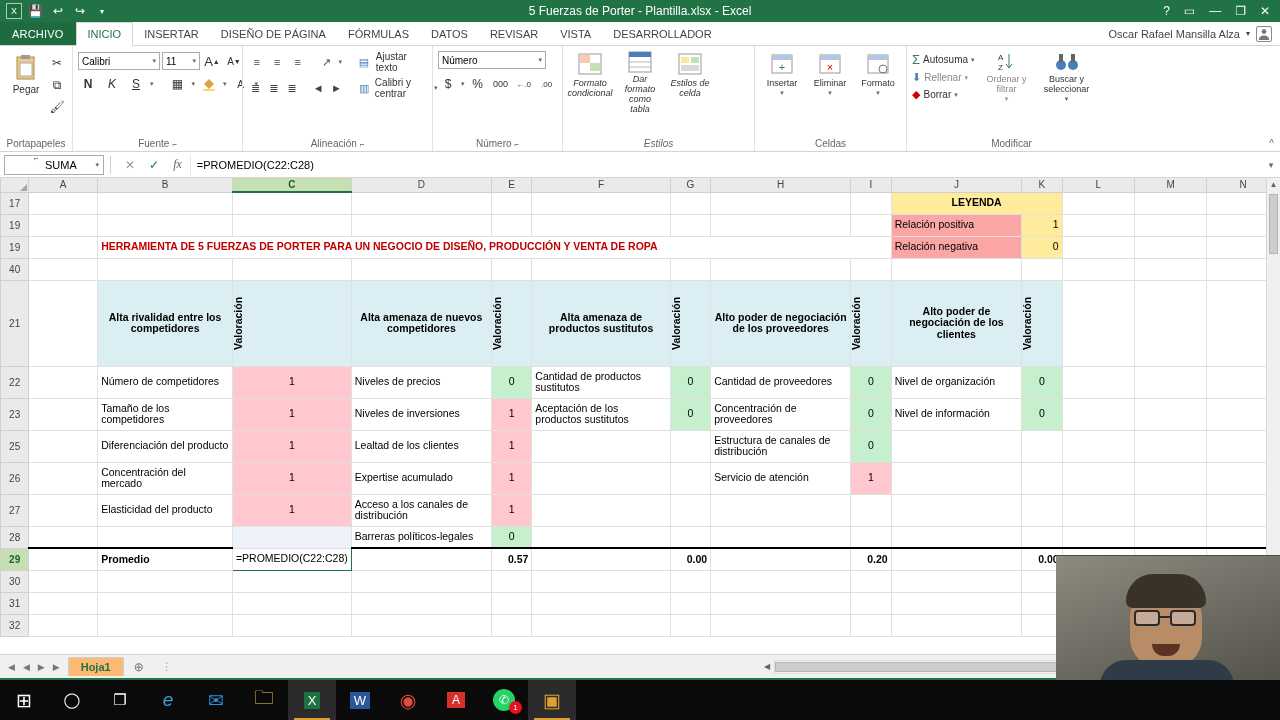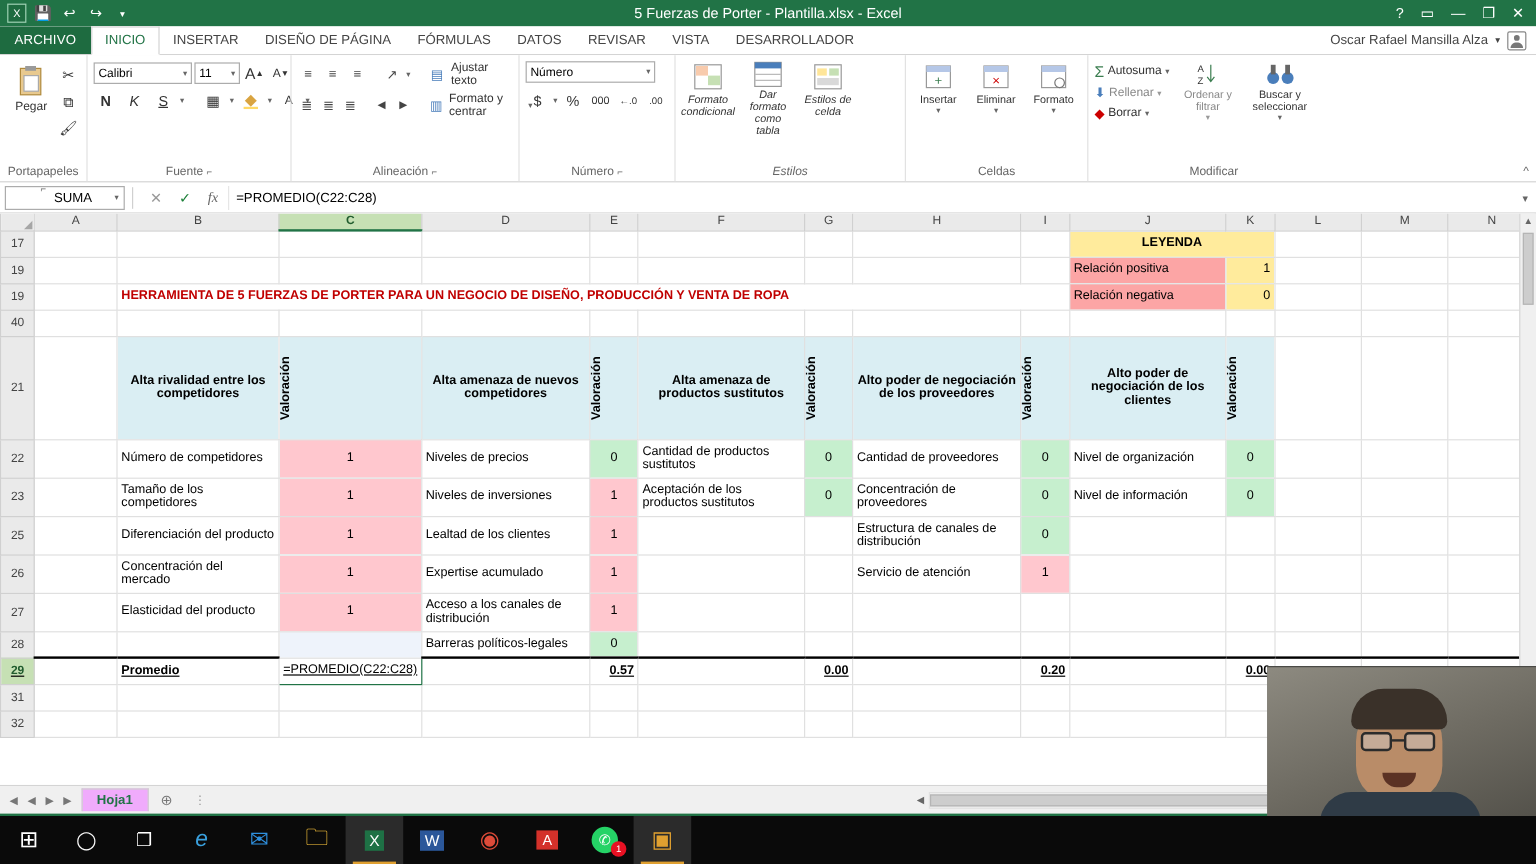--- a/index.html
+++ b/index.html
@@ -104,21 +104,21 @@
   .editing {
     border:1px solid #217346 !important; background:#fff; position:relative;
   }
   
   .vscroll { position:absolute; right:0; top:0; width:14px; height:100%; background:#f0f0f0; border-left:1px solid #d6d6d6; }
   .vscroll .up, .vscroll .dn { height:14px; text-align:center; font-size:8px; color:#666; line-height:14px; }
   .vscroll .thumb { position:absolute; left:2px; right:2px; top:16px; height:60px; background:#cdcdcd; border:1px solid #b5b5b5; }
   
   .sheetbar { height:24px; background:#f0f0f0; border-top:1px solid #d4d4d4; display:flex; align-items:center; }
   .navarrows { display:flex; gap:8px; padding:0 8px; color:#777; font-size:9px; }
-  .sheettab { background:#f0abfc; border:1px solid #d0d0d0; border-bottom:none; padding:3px 12px; font-size:11px; color:#217346; font-weight:bold; }
+  .sheettab { background:#fdba74; border:1px solid #d0d0d0; border-bottom:none; padding:3px 12px; font-size:11px; color:#217346; font-weight:bold; }
   .addsheet { padding:0 10px; color:#777; font-size:12px; }
   .hscroll { margin-left:auto; display:flex; align-items:center; width:520px; height:14px; }
   .hscroll .lf, .hscroll .rt { width:14px; text-align:center; font-size:8px; color:#666; background:#f0f0f0; }
   .hscroll .track { flex:1; height:14px; background:#f0f0f0; border:1px solid #e0e0e0; position:relative; }
   .hscroll .thumb2 { position:absolute; left:0; top:1px; bottom:1px; width:290px; background:#cdcdcd; border:1px solid #b5b5b5; }
   .splitdots { padding:0 8px; color:#999; font-size:10px; letter-spacing:1px; }
   
   .statusbar { height:20px; background:#217346; color:#fff; display:flex; align-items:center; font-size:11px; padding:0 8px; }
   .statusbar .right { margin-left:auto; display:flex; align-items:center; gap:10px; }
   .viewbtn { width:14px; height:12px; border:1px solid #fff; display:inline-block; }
@@ -265,21 +265,21 @@
       </div>
       <div class="fontrow" style="gap:3px;">
         <span class="alignbtn">≣</span>
         <span class="alignbtn">≣</span>
         <span class="alignbtn">≣</span>
         <span style="width:6px;"></span>
         <span class="alignbtn">◄</span>
         <span class="alignbtn">►</span>
         <span style="width:8px;"></span>
         <span class="alignbtn" style="color:#4a7ebb;">▥</span>
-        <span style="font-size:10px;color:#333;">Formato y centrar</span>
+        <span style="font-size:10px;color:#333;">Calibri y centrar</span>
         <span style="font-size:7px;color:#666;">▾</span>
       </div>
     </div>
     <div class="glabel">
       <span>Alineación</span>
       <span style="font-size:8px;">⌐</span>
     </div>
   </div>
 
   <div class="rgroup" style="width:130px;">
@@ -670,41 +670,58 @@
       <td class="cell"></td>
       <td class="cell"></td>
       <td class="cell"></td>
       <td class="cell"></td>
       <td class="cell"></td>
       <td class="cell"></td>
       <td class="cell"></td>
       <td class="cell"></td>
     </tr>
 
-    <tr style="height:20px;text-decoration:underline;">
+    <tr style="height:20px;">
       <td class="rowhead sel">29</td>
       <td class="cell topline"></td>
       <td class="cell topline bold">Promedio</td>
       <td class="cell topline editing" style="font-size:10.5px;">
         <span>=PROMEDIO(C22:C28)</span>
       </td>
       <td class="cell topline"></td>
       <td class="cell topline num bold">0.57</td>
       <td class="cell topline"></td>
       <td class="cell topline num bold">0.00</td>
       <td class="cell topline"></td>
       <td class="cell topline num bold">0.20</td>
       <td class="cell topline"></td>
       <td class="cell topline num bold">0.00</td>
       <td class="cell topline"></td>
       <td class="cell topline"></td>
       <td class="cell topline"></td>
     </tr>
 
     <tr style="height:20px;">
+      <td class="rowhead">30</td>
+      <td class="cell"></td>
+      <td class="cell"></td>
+      <td class="cell"></td>
+      <td class="cell"></td>
+      <td class="cell"></td>
+      <td class="cell"></td>
+      <td class="cell"></td>
+      <td class="cell"></td>
+      <td class="cell"></td>
+      <td class="cell"></td>
+      <td class="cell"></td>
+      <td class="cell"></td>
+      <td class="cell"></td>
+      <td class="cell"></td>
+    </tr>
+    <tr style="height:20px;">
       <td class="rowhead">31</td>
       <td class="cell"></td>
       <td class="cell"></td>
       <td class="cell"></td>
       <td class="cell"></td>
       <td class="cell"></td>
       <td class="cell"></td>
       <td class="cell"></td>
       <td class="cell"></td>
       <td class="cell"></td>

